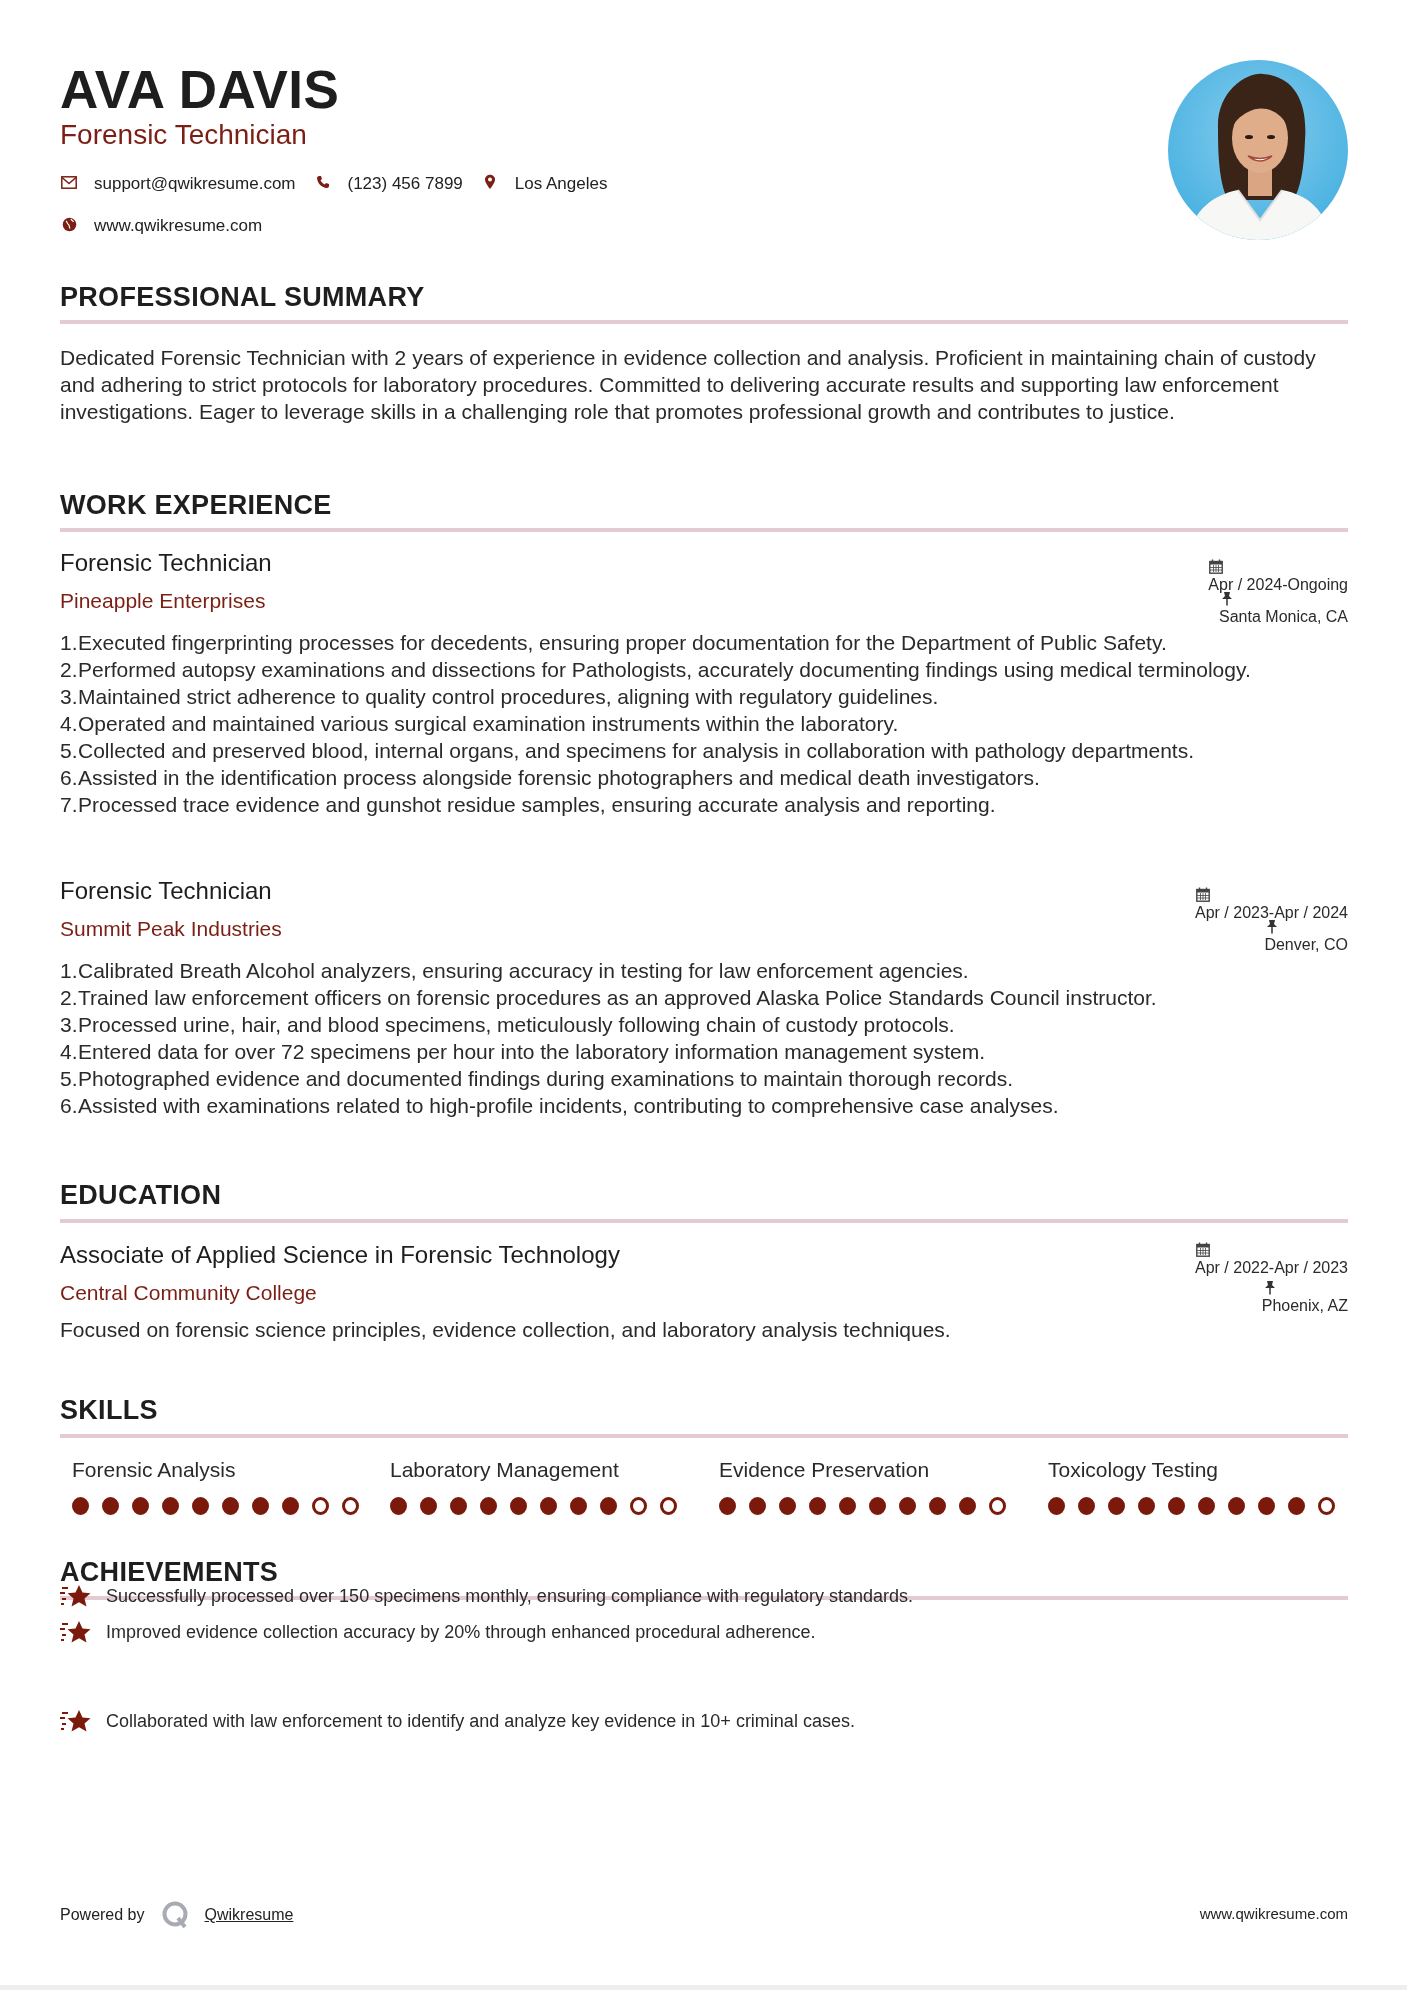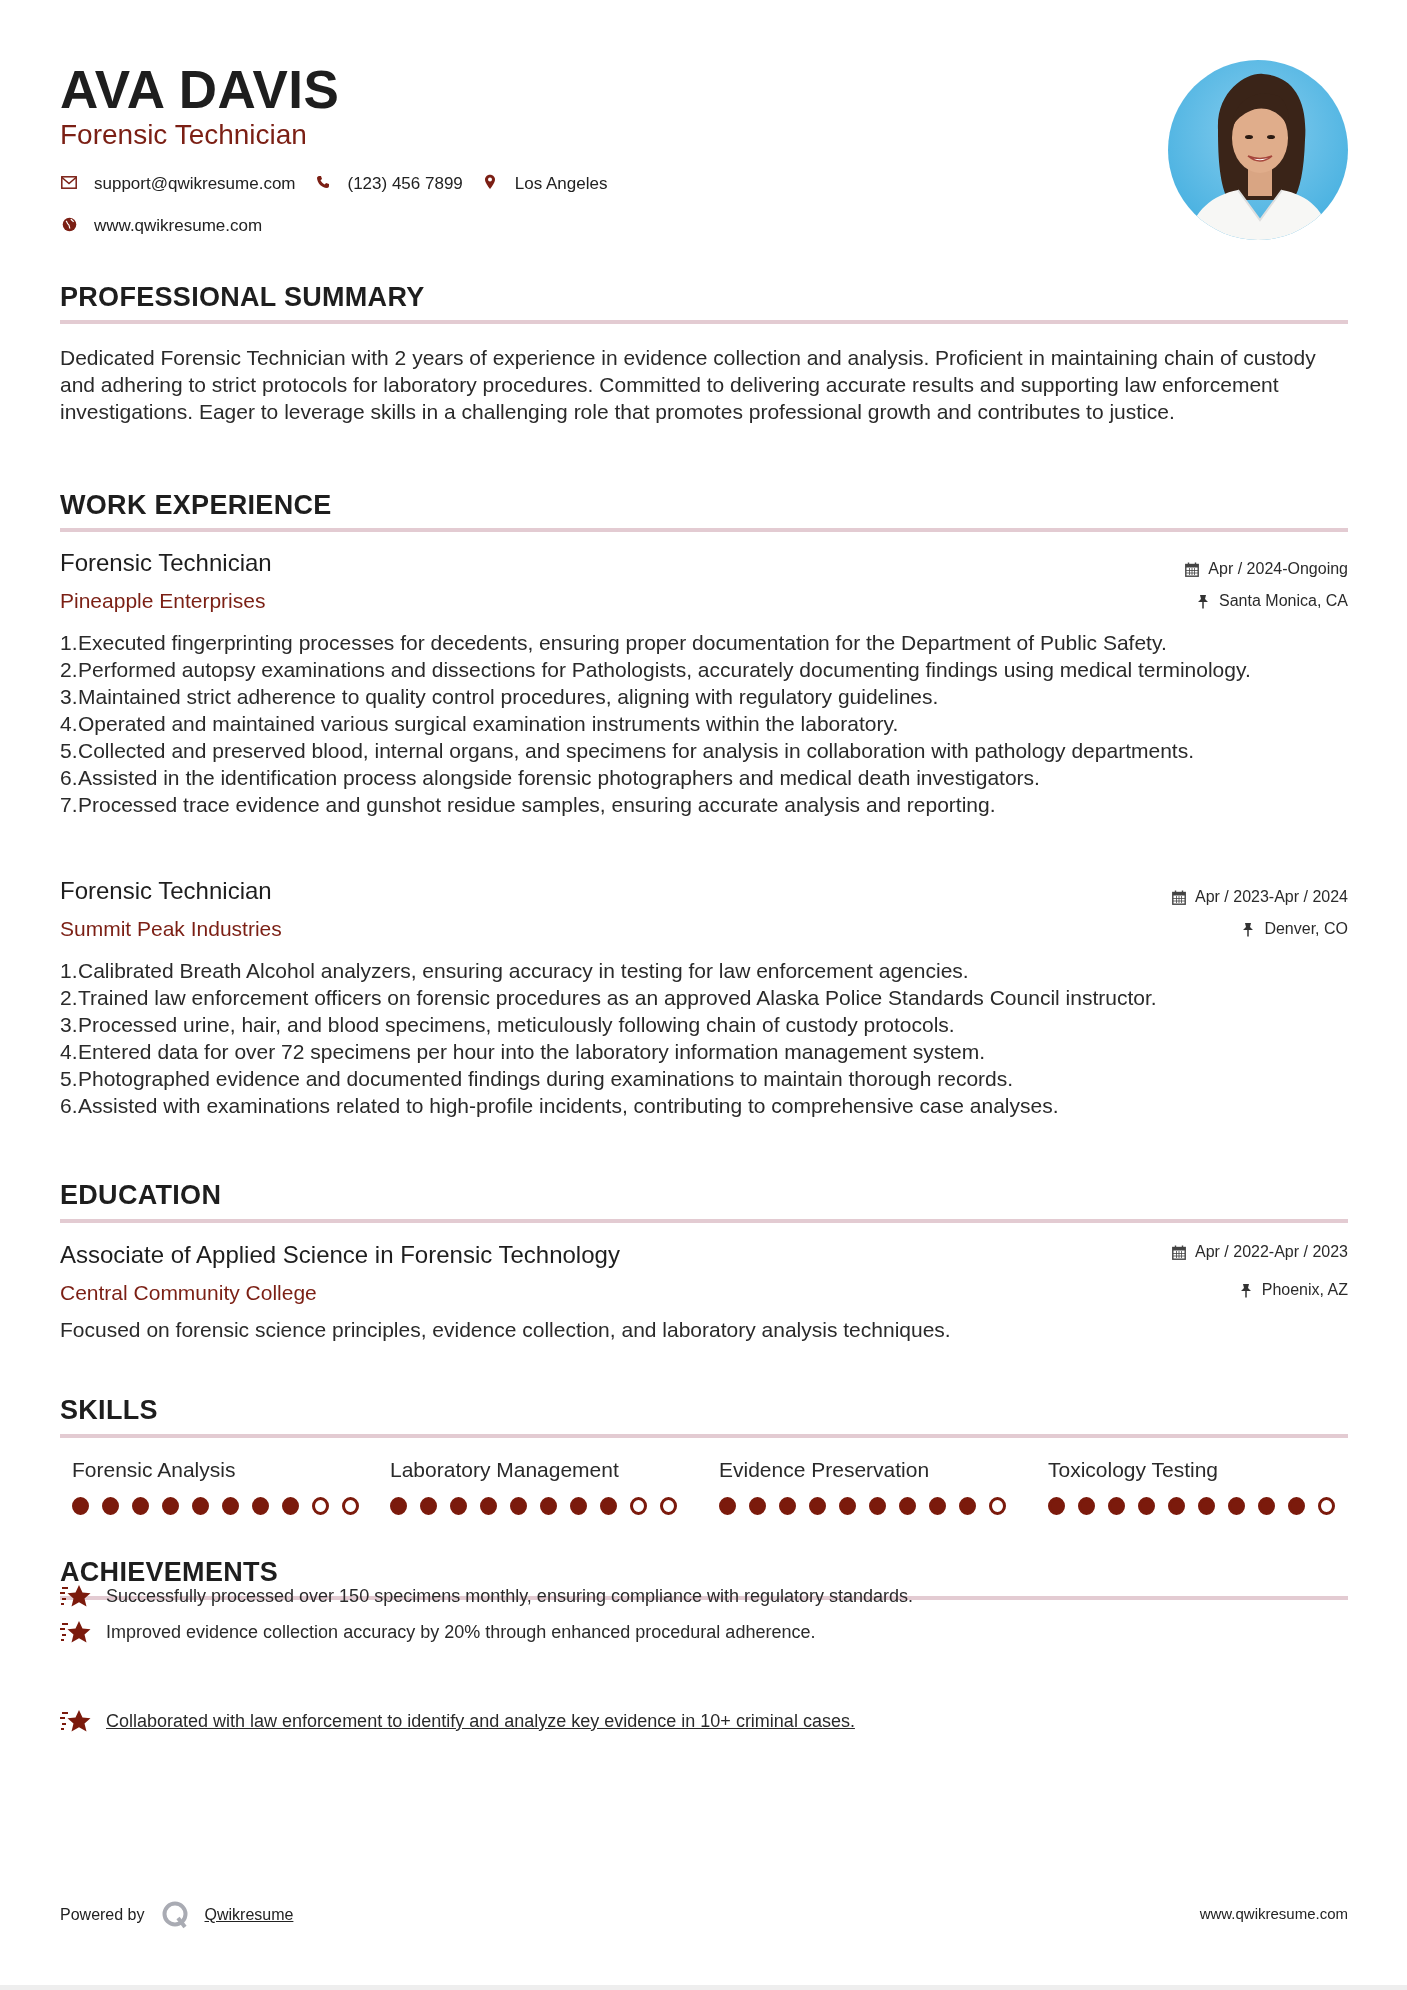--- a/index.html
+++ b/index.html
@@ -17,21 +17,21 @@
 
   .photo { left: 1168px; top: 60px; width: 180px; height: 180px; border-radius: 50%; overflow: hidden; background: radial-gradient(circle at 50% 40%, #86cdee 0%, #4fb4e2 70%, #3aa7dc 100%); }
 
   .sec-h { left: 60px; font-size: 27px; font-weight: 700; color: #1e1e1e; line-height: 32px; letter-spacing: 0.3px; }
   .rule { left: 60px; width: 1288px; height: 4px; background: #e3cbd2; }
 
   .para { left: 60px; width: 1290px; font-size: 21px; line-height: 27px; color: #2a2a2a; }
 
   .job-title { left: 60px; font-size: 24px; line-height: 30px; color: #1e1e1e; }
   .company { left: 60px; font-size: 21px; line-height: 26px; color: #7b1f14; }
-  .meta { right: 59px; font-size: 16px; line-height: 22px; color: #2a2a2a; display: flex; align-items: center; justify-content: flex-end; }
+  .meta { right: 59px; font-size: 16px; line-height: 22px; color: #2a2a2a; display: flex; justify-content: flex-end; flex-direction: column; }
   .meta .mi { width: 16px; height: 16px; margin-right: 8px; display: inline-flex; align-items: center; justify-content: center; color: #444; }
 
   .blist { left: 60px; width: 1300px; list-style: none; font-size: 21px; line-height: 27px; color: #2a2a2a; }
   .blist li { display: flex; }
   .blist .num { width: 18px; flex: 0 0 18px; }
   .blist .btxt { flex: 1; }
 
   .skill { width: 300px; }
   .skill-label { font-size: 21px; line-height: 26px; color: #2a2a2a; }
   .dots { display: flex; margin-top: 14px; }
@@ -325,21 +325,21 @@
   </div>
   <div class="abs ach" style="top:1582px;">
     <span class="aico">
       <svg width="32" height="28" viewBox="0 0 32 28">
           <path d="M2 6 H8 M0 11 H5 M2 17 H6 M1 22 H4" stroke="#7b1a0c" stroke-width="2"></path>
           <polygon points="19,3 22.5,10.5 30.5,11.2 24.5,16.5 26.5,24.5 19,20.3 11.5,24.5 13.5,16.5 7.5,11.2 15.5,10.5" fill="#7b1a0c"></polygon>
         </svg>
     </span>
     <span>Successfully processed over 150 specimens monthly, ensuring compliance with regulatory standards.</span>
   </div>
-  <div class="abs ach" style="top:1707px;text-decoration:underline;">
+  <div class="abs ach" style="top:1707px;">
     <span class="aico">
       <svg width="32" height="28" viewBox="0 0 32 28">
           <path d="M2 6 H8 M0 11 H5 M2 17 H6 M1 22 H4" stroke="#7b1a0c" stroke-width="2"></path>
           <polygon points="19,3 22.5,10.5 30.5,11.2 24.5,16.5 26.5,24.5 19,20.3 11.5,24.5 13.5,16.5 7.5,11.2 15.5,10.5" fill="#7b1a0c"></polygon>
         </svg>
     </span>
     <span>Collaborated with law enforcement to identify and analyze key evidence in 10+ criminal cases.</span>
   </div>
 
   <div class="abs footer-left">

